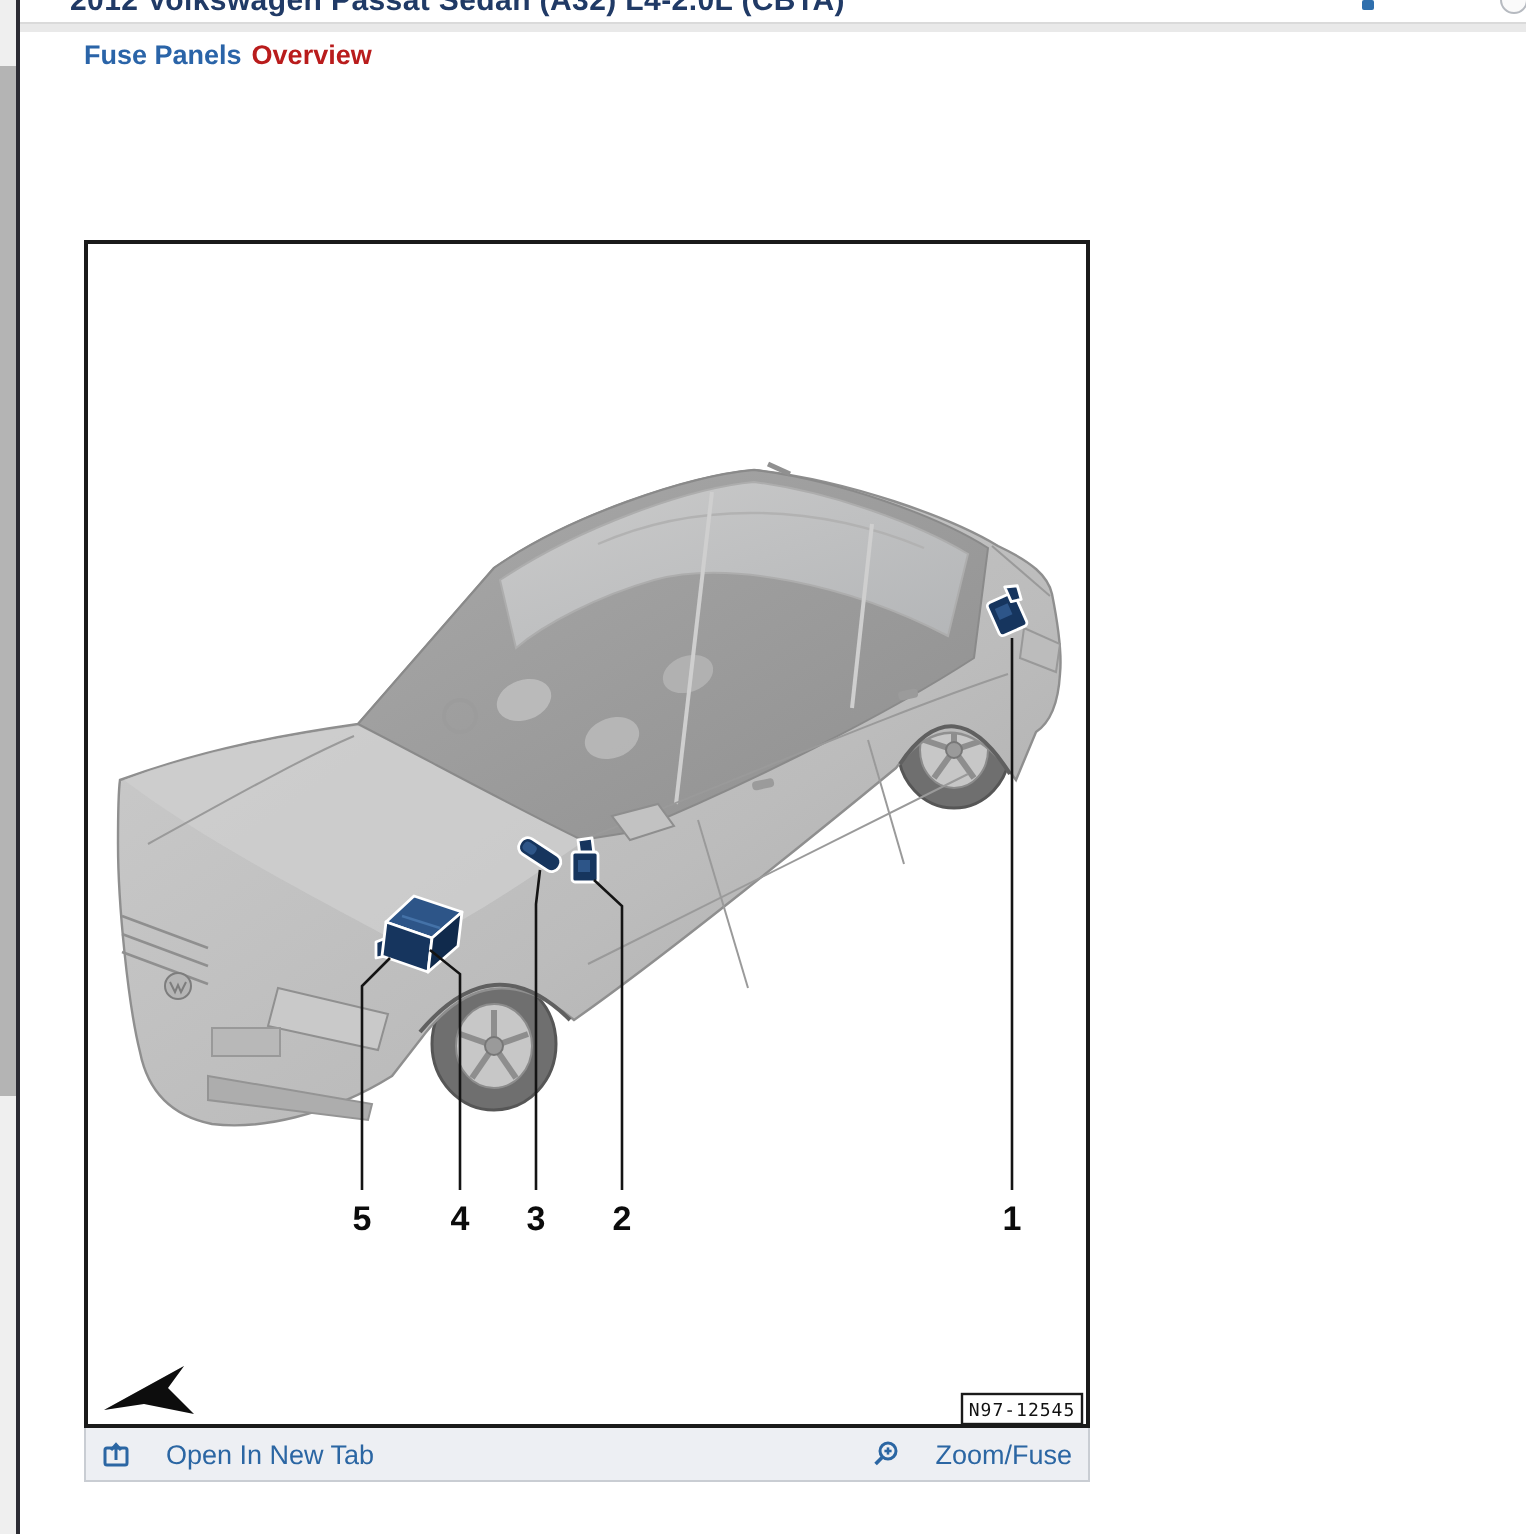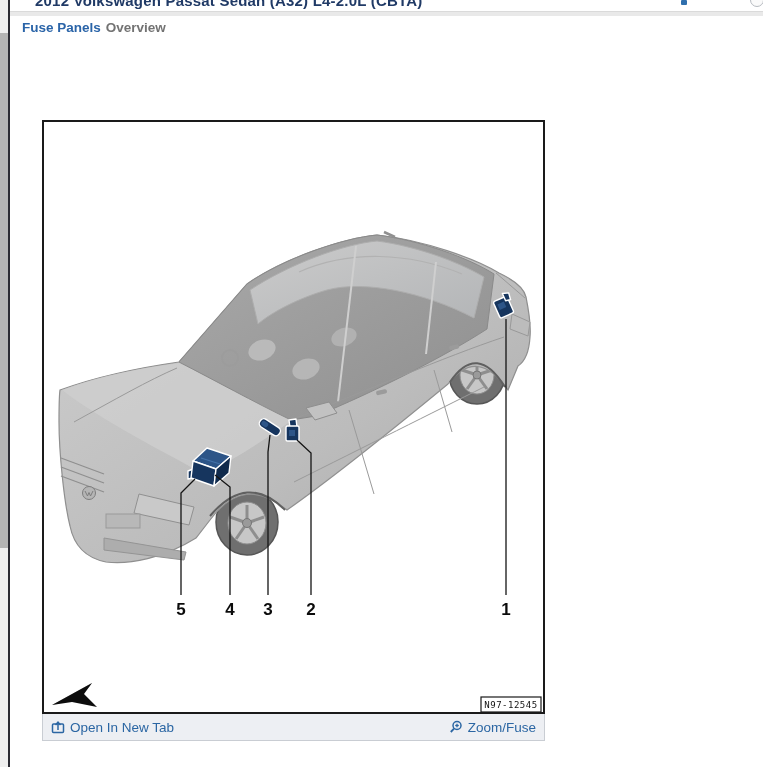--- a/index.html
+++ b/index.html
@@ -18,37 +18,37 @@
   .title-clip span{
     display:block;margin-top:-8px;font-size:15px;font-weight:bold;color:#203a66;
     white-space:nowrap;letter-spacing:.2px;
   }
   .top-speck{position:absolute;left:681px;top:0;width:6px;height:5px;background:#2f6fad;border-radius:1px;}
   .top-circle{position:absolute;left:750px;top:-7px;width:14px;height:14px;border-radius:50%;
     border:1.5px solid #b6bac0;background:#fafafa;box-sizing:border-box;}
   .header-band{position:absolute;left:10px;top:11px;right:0;height:4px;background:#e9e9e9;border-top:1px solid #dadada;}
 
   
-  .breadcrumb{position:absolute;left:22px;top:20px;font-size:13.5px;font-weight:700;display:flex;gap:5px;}
+  .breadcrumb{position:absolute;left:42px;top:20px;font-size:13.5px;font-weight:700;display:flex;gap:5px;}
   .crumb-link{color:#2a64a8;}
-  .crumb-current{color:#737373;}
+  .crumb-current{color:#b91c1c;}
 
   
   .figure-card{position:absolute;left:42px;top:120px;width:503px;}
   .figure-box{
     box-sizing:border-box;width:503px;height:594px;background:#ffffff;
     border:2px solid #1a1a1a;
   }
   .figure-toolbar{
     box-sizing:border-box;width:503px;height:27px;background:#edeff3;
     border:1px solid #c9cdd3;border-top:none;
     display:flex;align-items:center;justify-content:space-between;
     padding:0 8px;font-size:13.5px;color:#2b66a3;
   }
-  .tb-link{display:flex;align-items:center;gap:5px;color:#2b66a3;cursor:pointer;}
+  .tb-link{display:flex;align-items:center;gap:18px;color:#2b66a3;cursor:pointer;}
   .tb-link svg{display:block;}
   svg text{font-family:"Liberation Sans",sans-serif;}
   .callout-num{font-weight:bold;font-size:17px;fill:#0b0b0b;}
   .fig-id{font-family:"DejaVu Sans Mono",monospace;font-size:9px;fill:#111;letter-spacing:.5px;}
 </style>
 </head>
 <body>
 
 <div class="scroll-track">
   <div class="scroll-thumb"></div>

